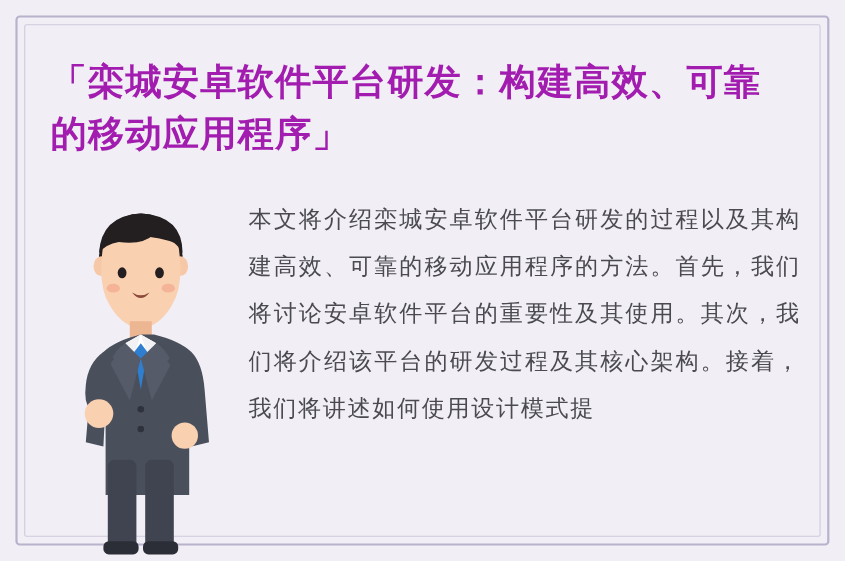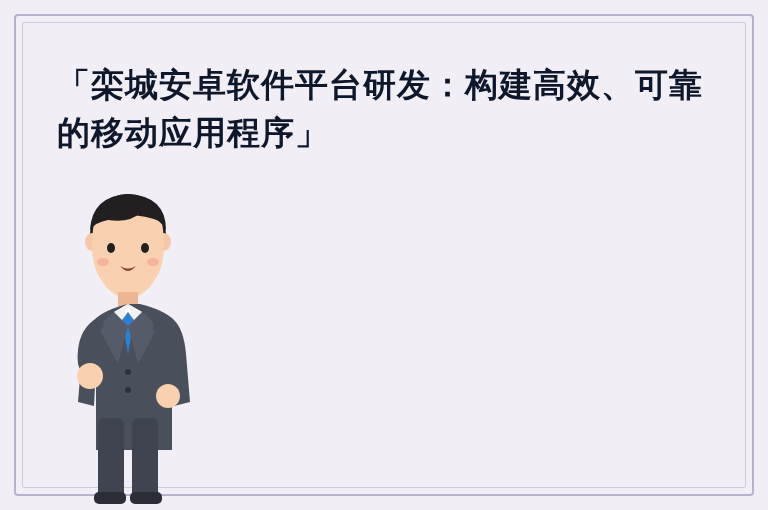--- a/index.html
+++ b/index.html
@@ -46,23 +46,23 @@
     left: 40px;
     top: 34px;
     right: 40px;
     bottom: 34px;
   }
   .title {
     font-family: "DejaVu Serif", serif;
     font-weight: bold;
     font-size: 33px;
     line-height: 1.45;
-    color: #0f172a;
+    color: #a21caf;
     letter-spacing: 1px;
-    margin: 15px;
+    margin: 4px;
     padding: 12px 2px 0 2px;
     white-space: pre-wrap;
   }
   .body-area {
     position: absolute;
     left: 0;
     right: 0;
     top: 142px;
     bottom: 0;
     display: flex;
@@ -148,15 +148,16 @@
           <circle cx="120" cy="210" r="12" fill="#f9d0b0"></circle>
 
           <rect x="50" y="232" width="26" height="82" rx="6" fill="#3f4450"></rect>
           <rect x="84" y="232" width="26" height="82" rx="6" fill="#3f4450"></rect>
 
           <rect x="46" y="306" width="32" height="12" rx="5" fill="#2b2e36"></rect>
           <rect x="82" y="306" width="32" height="12" rx="5" fill="#2b2e36"></rect>
         </svg>
       </div>
 
+      <div class="paragraph">本文将介绍栾城安卓软件平台研发的过程以及其构建高效、可靠的移动应用程序的方法。首先，我们将讨论安卓软件平台的重要性及其使用。其次，我们将介绍该平台的研发过程及其核心架构。接着，我们将讲述如何使用设计模式提</div>
     </div>
   </div>
 </div>
 
 </body></html>

